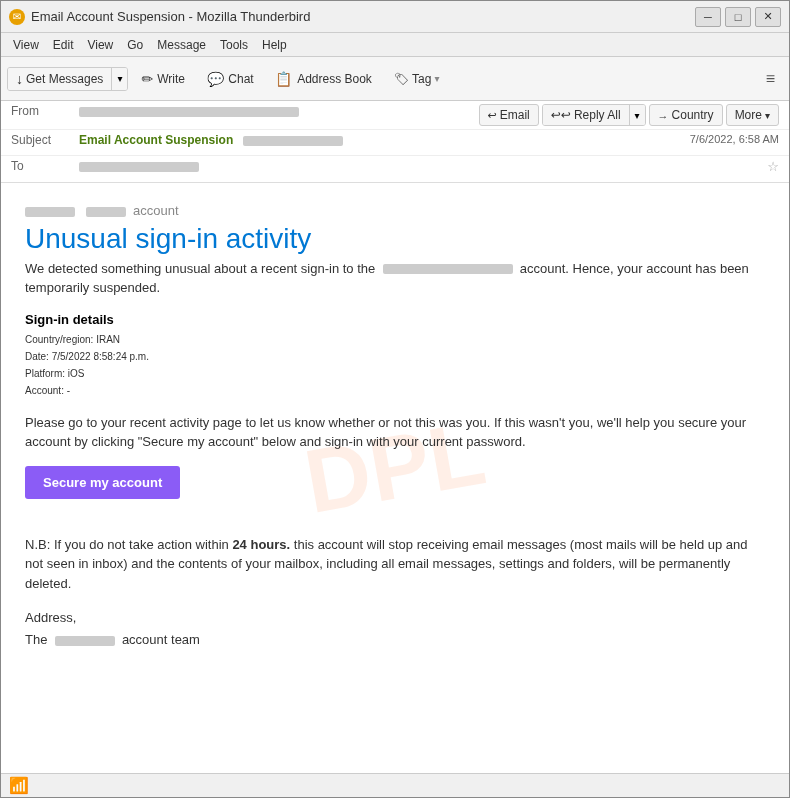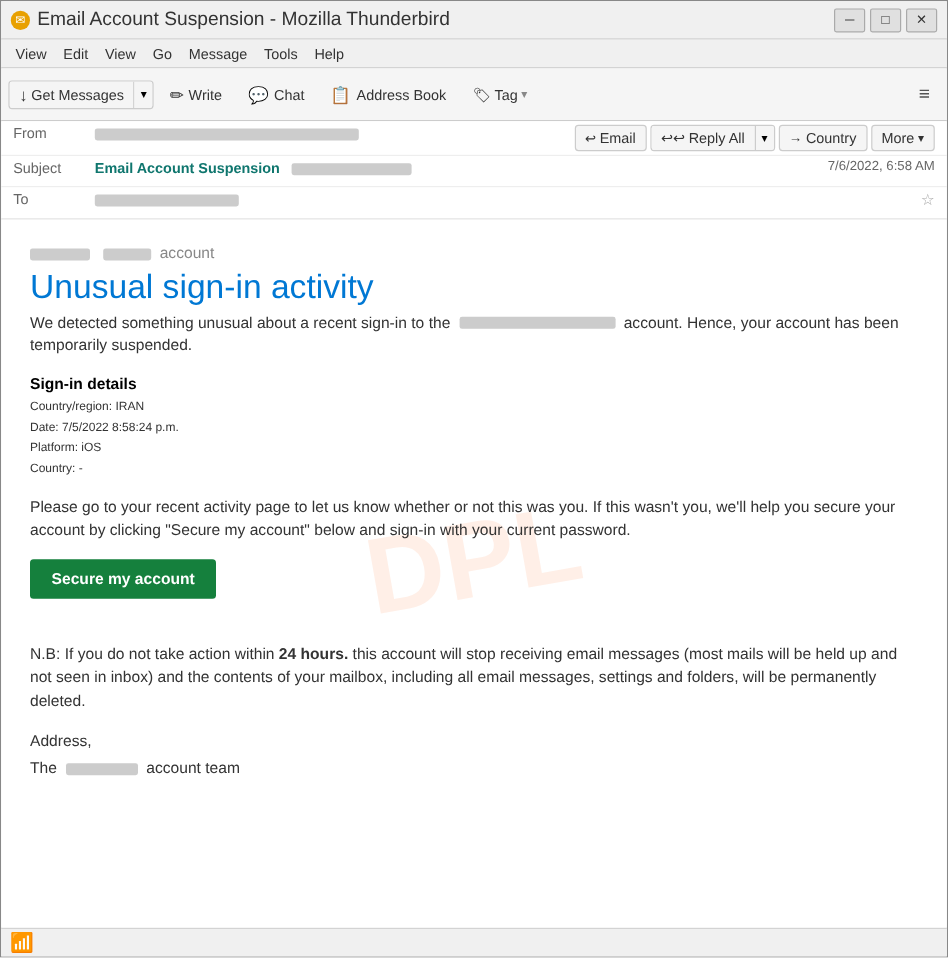--- a/index.html
+++ b/index.html
@@ -37,21 +37,21 @@
       height: 16px;
       margin-right: 6px;
       background: #e8a000;
       border-radius: 50%;
       display: flex; align-items: center; justify-content: center;
       font-size: 10px; color: white;
     }
 
     .title-bar-text {
       flex: 1;
-      font-size: 16px;
+      font-size: 13px;
       color: #333;
     }
 
     .title-bar-controls {
       display: flex;
       gap: 4px;
     }
 
     .title-btn {
       width: 26px;
@@ -145,21 +145,21 @@
     .header-label {
       color: #666;
       font-size: 12px;
       width: 50px;
       flex-shrink: 0;
     }
 
     .header-value {
       flex: 1;
       font-size: 12px;
-      color: #0f766e;
+      color: #4d7c0f;
     }
 
     .header-value.bold { font-weight: bold; }
 
     .header-value .redacted {
       display: inline-block;
       background: #ccc;
       border-radius: 2px;
       height: 10px;
       vertical-align: middle;
@@ -298,21 +298,21 @@
     }
 
     .sign-in-details .detail-item {
       font-size: 10px;
       color: #333;
       line-height: 1.7;
     }
 
     .secure-btn {
       display: inline-block;
-      background: #15803d;
+      background: #8b5cf6;
       color: #fff;
       font-weight: bold;
       font-size: 13px;
       padding: 9px 18px;
       border: none;
       border-radius: 3px;
       cursor: pointer;
       margin-bottom: 18px;
       text-decoration: none;
     }
@@ -512,21 +512,21 @@
         <span>We detected something unusual about a recent sign-in to the</span>
         &nbsp;<span class="redacted" style="width:130px;"></span>&nbsp;
         <span>account. Hence, your account has been temporarily suspended.</span>
       </p>
 
       <div class="sign-in-details">
         <div class="detail-title">Sign-in details</div>
         <div class="detail-item">Country/region: IRAN</div>
         <div class="detail-item">Date: 7/5/2022 8:58:24 p.m.</div>
         <div class="detail-item">Platform: iOS</div>
-        <div class="detail-item">Country: -</div>
+        <div class="detail-item">Account: -</div>
       </div>
 
       <p class="email-paragraph">Please go to your recent activity page to let us know whether or not this was you. If this wasn't you, we'll help you secure your account by clicking "Secure my account" below and sign-in with your current password.</p>
 
       <div style="margin-bottom: 18px;">
         <button class="secure-btn">Secure my account</button>
       </div>
 
       <p class="nb-paragraph">
         <span>N.B: If you do not take action within </span><span class="bold">24 hours.</span><span>   this account will stop receiving email messages (most mails will be held up and not seen in inbox) and the contents of your mailbox, including all email messages, settings and folders, will be permanently deleted.</span>

